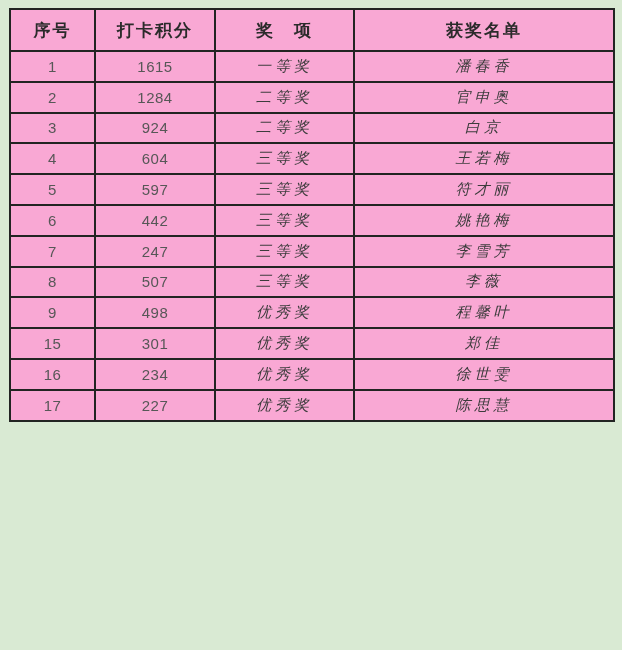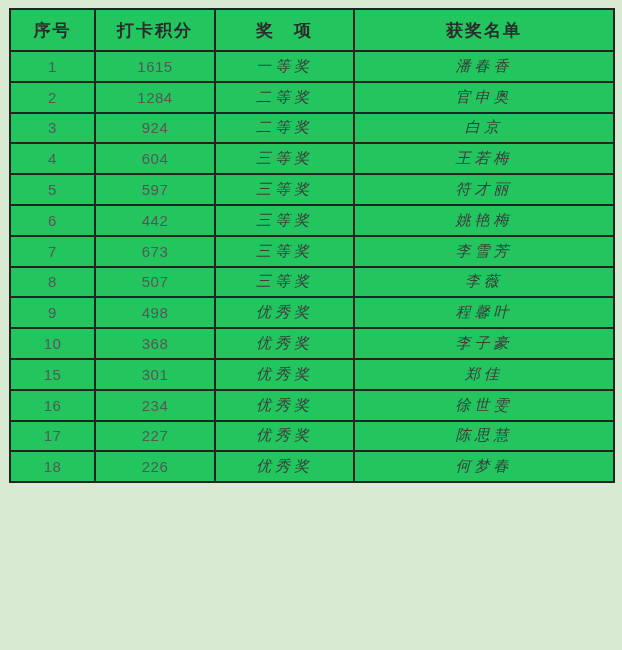--- a/index.html
+++ b/index.html
@@ -12,21 +12,21 @@
   }
   .page {
     width: 622px;
     height: 650px;
     padding: 8px 9px;
   }
   table.award-table {
     border-collapse: collapse;
     table-layout: fixed;
     width: 604px;
-    background: #22c55e;
+    background: #f9a8d4;
   }
   table.award-table th,
   table.award-table td {
     border: 2px solid #222422;
     text-align: center;
     vertical-align: middle;
     overflow: hidden;
     white-space: nowrap;
   }
   table.award-table th {
@@ -107,61 +107,49 @@
           <td class="cell-name">符才丽</td>
         </tr>
         <tr>
           <td class="cell-no">6</td>
           <td class="cell-points">442</td>
           <td class="cell-award">三等奖</td>
           <td class="cell-name">姚艳梅</td>
         </tr>
         <tr>
           <td class="cell-no">7</td>
-          <td class="cell-points">673</td>
+          <td class="cell-points">247</td>
           <td class="cell-award">三等奖</td>
           <td class="cell-name">李雪芳</td>
         </tr>
         <tr>
           <td class="cell-no">8</td>
           <td class="cell-points">507</td>
           <td class="cell-award">三等奖</td>
           <td class="cell-name">李薇</td>
         </tr>
         <tr>
           <td class="cell-no">9</td>
           <td class="cell-points">498</td>
           <td class="cell-award">优秀奖</td>
           <td class="cell-name">程馨叶</td>
-        </tr>
-        <tr>
-          <td class="cell-no">10</td>
-          <td class="cell-points">368</td>
-          <td class="cell-award">优秀奖</td>
-          <td class="cell-name">李子豪</td>
         </tr>
         <tr>
           <td class="cell-no">15</td>
           <td class="cell-points">301</td>
           <td class="cell-award">优秀奖</td>
           <td class="cell-name">郑佳</td>
         </tr>
         <tr>
           <td class="cell-no">16</td>
           <td class="cell-points">234</td>
           <td class="cell-award">优秀奖</td>
           <td class="cell-name">徐世雯</td>
         </tr>
         <tr>
           <td class="cell-no">17</td>
           <td class="cell-points">227</td>
           <td class="cell-award">优秀奖</td>
           <td class="cell-name">陈思慧</td>
         </tr>
-        <tr>
-          <td class="cell-no">18</td>
-          <td class="cell-points">226</td>
-          <td class="cell-award">优秀奖</td>
-          <td class="cell-name">何梦春</td>
-        </tr>
       </tbody>
   </table>
 </div>
 
 </body></html>

